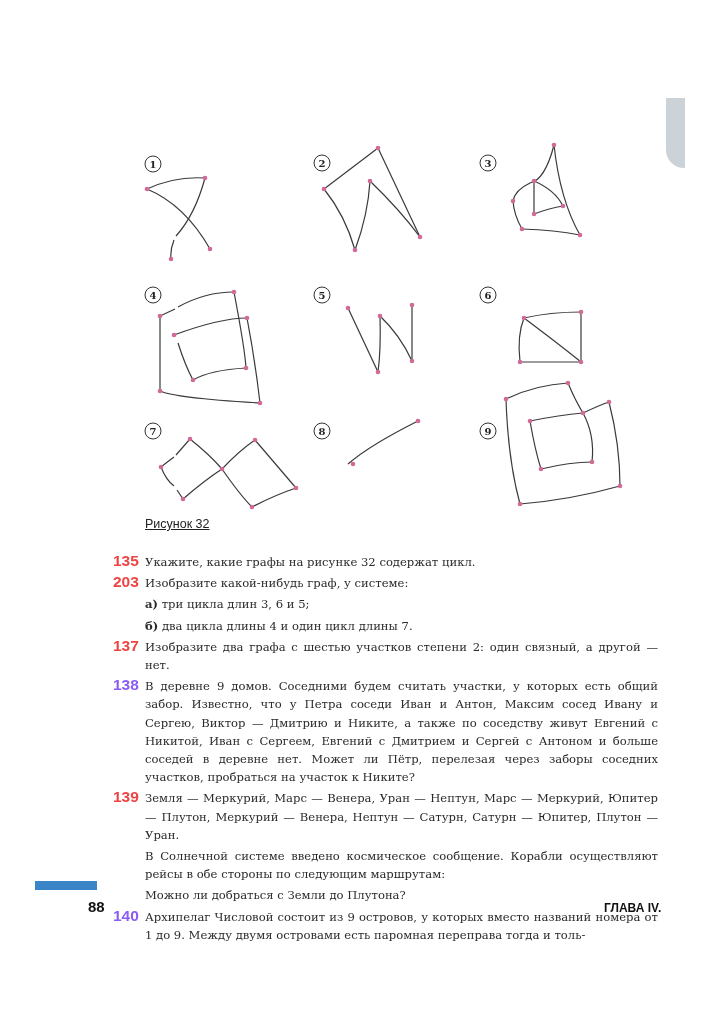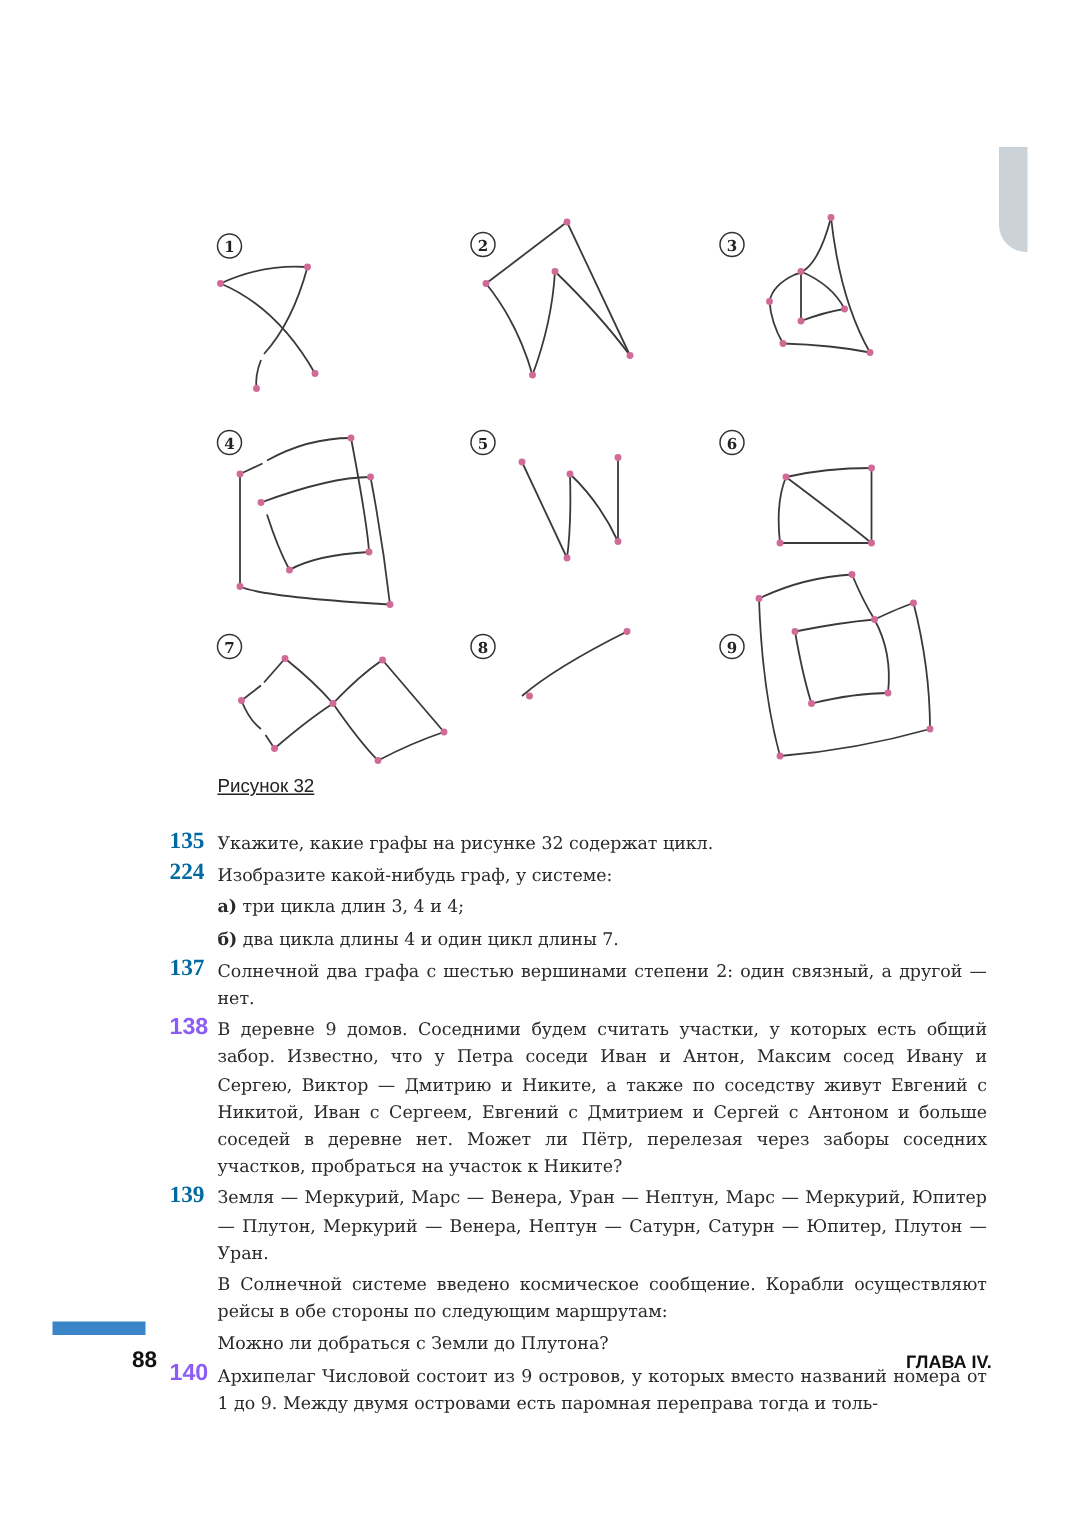--- a/index.html
+++ b/index.html
@@ -3,21 +3,21 @@
 <meta charset="utf-8">
 <style>
   html,body{margin:0;padding:0;background:#fff;}
   body{width:724px;height:1024px;position:relative;overflow:hidden;font-family:"DejaVu Serif",serif;color:#2a2a2a;}
   .tab{position:absolute;left:666px;top:98px;width:19px;height:70px;background:#ccd3d8;border-bottom-left-radius:18px;}
   svg.fig{position:absolute;left:0;top:0;width:724px;height:540px;}
   .caption{position:absolute;left:145px;top:517px;font-family:"Liberation Sans",sans-serif;font-size:12.5px;color:#222;text-decoration:underline;}
   .tasks{position:absolute;left:113px;top:553px;width:545px;font-size:11.6px;line-height:18.2px;}
   .task{position:relative;padding-left:32px;text-align:justify;}
   .num{position:absolute;left:0;top:-1px;font-family:"Liberation Sans",sans-serif;font-weight:bold;font-size:15.5px;}
-  .num.blue{color:#0369a1;font-family:Liberation Serif, serif;}
+  .num.blue{color:#ef4444;}
   .num.red{color:#8b5cf6;}
   .p{margin:0 0 3px 0;}
   .sub{margin:0 0 3px 0;}
   .sub b{font-weight:bold;}
   .footer-bar{position:absolute;left:35px;top:881px;width:62px;height:9px;background:#3a85c7;}
   .page-num{position:absolute;left:88px;top:898px;font-family:"Liberation Sans",sans-serif;font-weight:bold;font-size:15px;color:#111;}
   .chapter{position:absolute;left:565px;top:901px;font-family:"Liberation Sans",sans-serif;font-weight:bold;font-size:12px;color:#111;margin-left:39px;}
   .lbl circle{fill:#fff;stroke:#333;stroke-width:1;}
   .lbl text{font-family:"DejaVu Serif",serif;font-size:10px;font-weight:bold;fill:#222;text-anchor:middle;}
   .edge{fill:none;stroke:#3a3a3a;stroke-width:1.2;}
@@ -201,28 +201,28 @@
 </svg>
 
 <div class="caption">Рисунок 32</div>
 
 <div class="tasks">
   <div class="task">
     <span class="num blue">135</span>
     <p class="p">Укажите, какие графы на рисунке 32 содержат цикл.</p>
   </div>
   <div class="task">
-    <span class="num blue">224</span>
+    <span class="num blue">203</span>
     <p class="p">Изобразите какой-нибудь граф, у системе:</p>
-    <p class="sub"><b>а)</b> <span>три цикла длин 3, 4 и 4;</span></p>
+    <p class="sub"><b>а)</b> <span>три цикла длин 3, 6 и 5;</span></p>
     <p class="sub"><b>б)</b> <span>два цикла длины 4 и один цикл длины 7.</span></p>
   </div>
   <div class="task">
     <span class="num blue">137</span>
-    <p class="p">Солнечной два графа с шестью вершинами степени 2: один связный, а другой — нет.</p>
+    <p class="p">Изобразите два графа с шестью участков степени 2: один связный, а другой — нет.</p>
   </div>
   <div class="task">
     <span class="num red">138</span>
     <p class="p">В деревне 9 домов. Соседними будем считать участки, у которых есть общий забор. Известно, что у Петра соседи Иван и Антон, Максим сосед Ивану и Сергею, Виктор — Дмитрию и Никите, а также по соседству живут Евгений с Никитой, Иван с Сергеем, Евгений с Дмитрием и Сергей с Антоном и больше соседей в деревне нет. Может ли Пётр, перелезая через заборы соседних участков, пробраться на участок к Никите?</p>
   </div>
   <div class="task">
     <span class="num blue">139</span>
     <p class="p">Земля — Меркурий, Марс — Венера, Уран — Нептун, Марс — Меркурий, Юпитер — Плутон, Меркурий — Венера, Нептун — Сатурн, Сатурн — Юпитер, Плутон — Уран.</p>
     <p class="p">В Солнечной системе введено космическое сообщение. Корабли осуществляют рейсы в обе стороны по следующим маршрутам:</p>
     <p class="p">Можно ли добраться с Земли до Плутона?</p>

